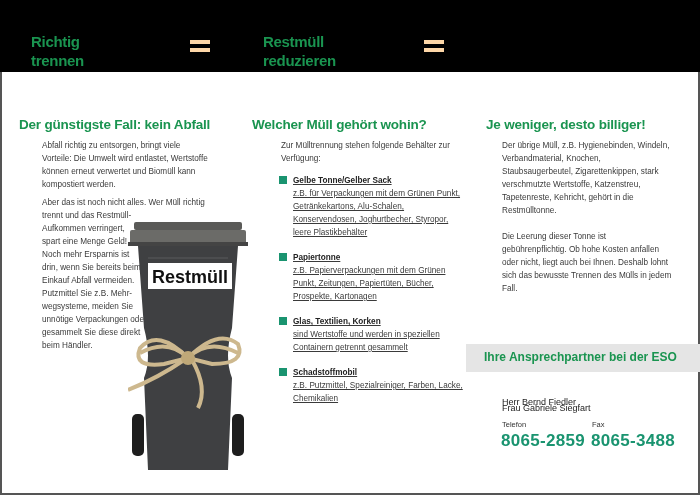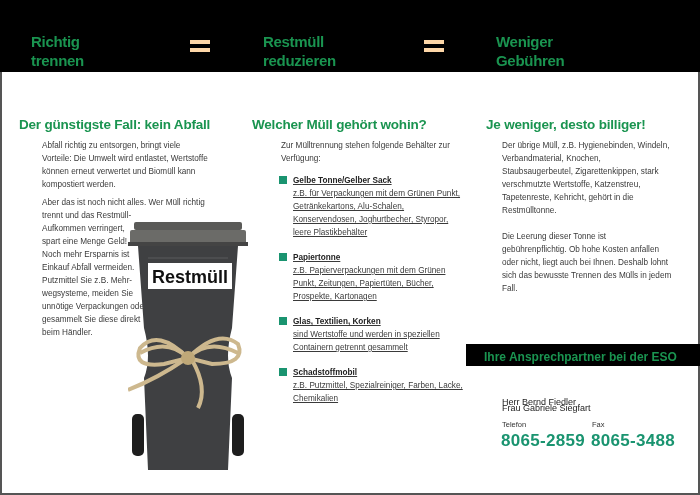--- a/index.html
+++ b/index.html
@@ -10,21 +10,21 @@
   .banner .word { position:absolute; top:32px; color:#1a9450; font-weight:bold; font-size:15px; line-height:19px; letter-spacing:-0.3px; }
   .banner .eq { position:absolute; top:40px; width:20px; height:13px; }
   .banner .eq i { display:block; height:4px; background:#fdd6a7; margin-bottom:4px; }
   .heading { position:absolute; color:#1a9450; font-weight:bold; font-size:13.5px; letter-spacing:-0.2px; white-space:nowrap; }
   .txt { position:absolute; font-size:8.2px; line-height:13px; color:#3a3a3a; }
   .txt p { margin:0 0 13px 0; }
   .item { margin-bottom:12px; position:relative; padding-left:14px; }
   .item .sq { position:absolute; left:0; top:2px; width:8px; height:8px; background:#1a9470; }
   .item .t { font-weight:bold; color:#222; }
   .bin { position:absolute; left:128px; top:218px; width:120px; height:262px; }
-  .contact-bar { position:absolute; left:466px; top:344px; width:234px; height:22px; background:#000000; }
+  .contact-bar { position:absolute; left:466px; top:344px; width:234px; height:28px; background:#e5e5e5; }
   .contact-bar span { position:absolute; left:18px; top:6px; color:#1a9450; font-weight:bold; font-size:12px; white-space:nowrap; }
   .person { position:absolute; left:502px; font-size:9px; color:#222; }
   .lbl { position:absolute; top:420px; font-size:7.5px; color:#333; }
   .num { position:absolute; top:431px; font-size:17px; font-weight:bold; color:#1a9470; letter-spacing:0.3px; }
 </style>
 </head>
 <body>
 
 <div class="frame"></div>
 
@@ -38,36 +38,33 @@
       <i></i>
     </div>
   <div class="word" style="left:263px;">
     <div>Restmüll</div>
     <div>reduzieren</div>
   </div>
   <div class="eq" style="left:424px;">
       <i></i>
       <i></i>
     </div>
-  <div class="word" style="left:496px;">
-    <div>Weniger</div>
-    <div>Gebühren</div>
-  </div>
 </div>
 
 <div class="heading" style="left:19px; top:117px;">Der günstigste Fall: kein Abfall</div>
 <div class="txt" style="left:42px; top:139px; width:170px;">
   <p>Abfall richtig zu entsorgen, bringt viele Vorteile: Die Umwelt wird entlastet, Wertstoffe können erneut verwertet und Biomüll kann kompostiert werden.</p>
 </div>
 <div class="txt" style="left:42px; top:196px; width:180px;">
   <div>Aber das ist noch nicht alles. Wer Müll richtig</div>
   <div>trennt und das Restmüll-</div>
   <div>Aufkommen verringert,</div>
   <div>spart eine Menge Geld!</div>
   <div>Noch mehr Ersparnis ist</div>
+  <div>drin, wenn Sie bereits beim</div>
   <div>Einkauf Abfall vermeiden.</div>
   <div>Putzmittel Sie z.B. Mehr-</div>
   <div>wegsysteme, meiden Sie</div>
   <div>unnötige Verpackungen oder</div>
   <div>gesammelt Sie diese direkt</div>
   <div>beim Händler.</div>
 </div>
 
 <div class="bin">
   <svg width="120" height="262" viewBox="0 0 120 262">

